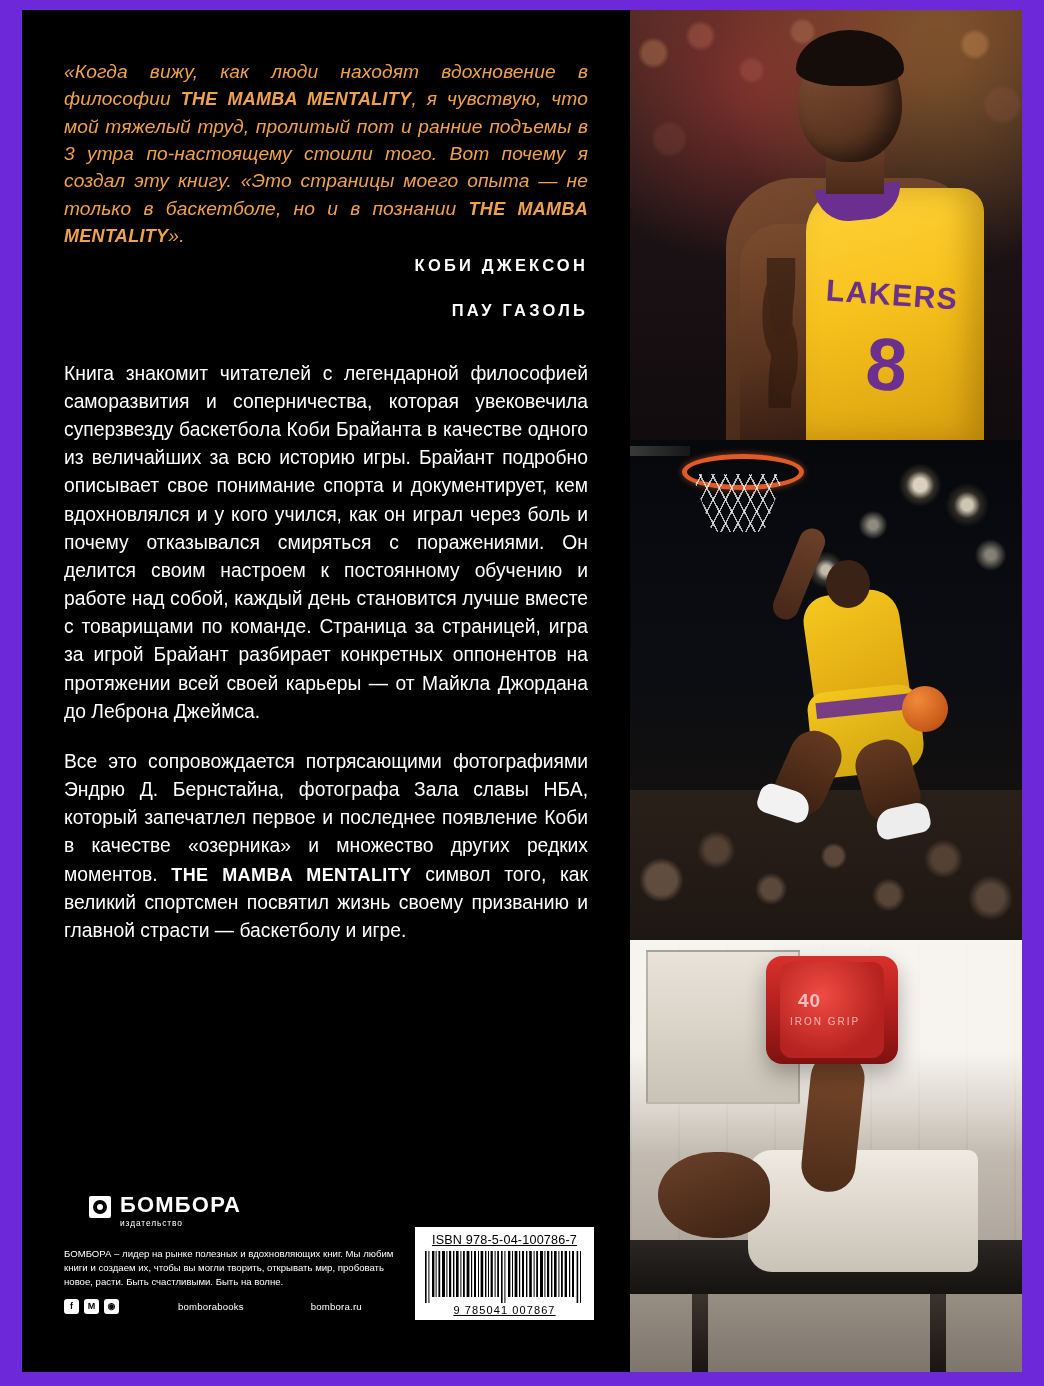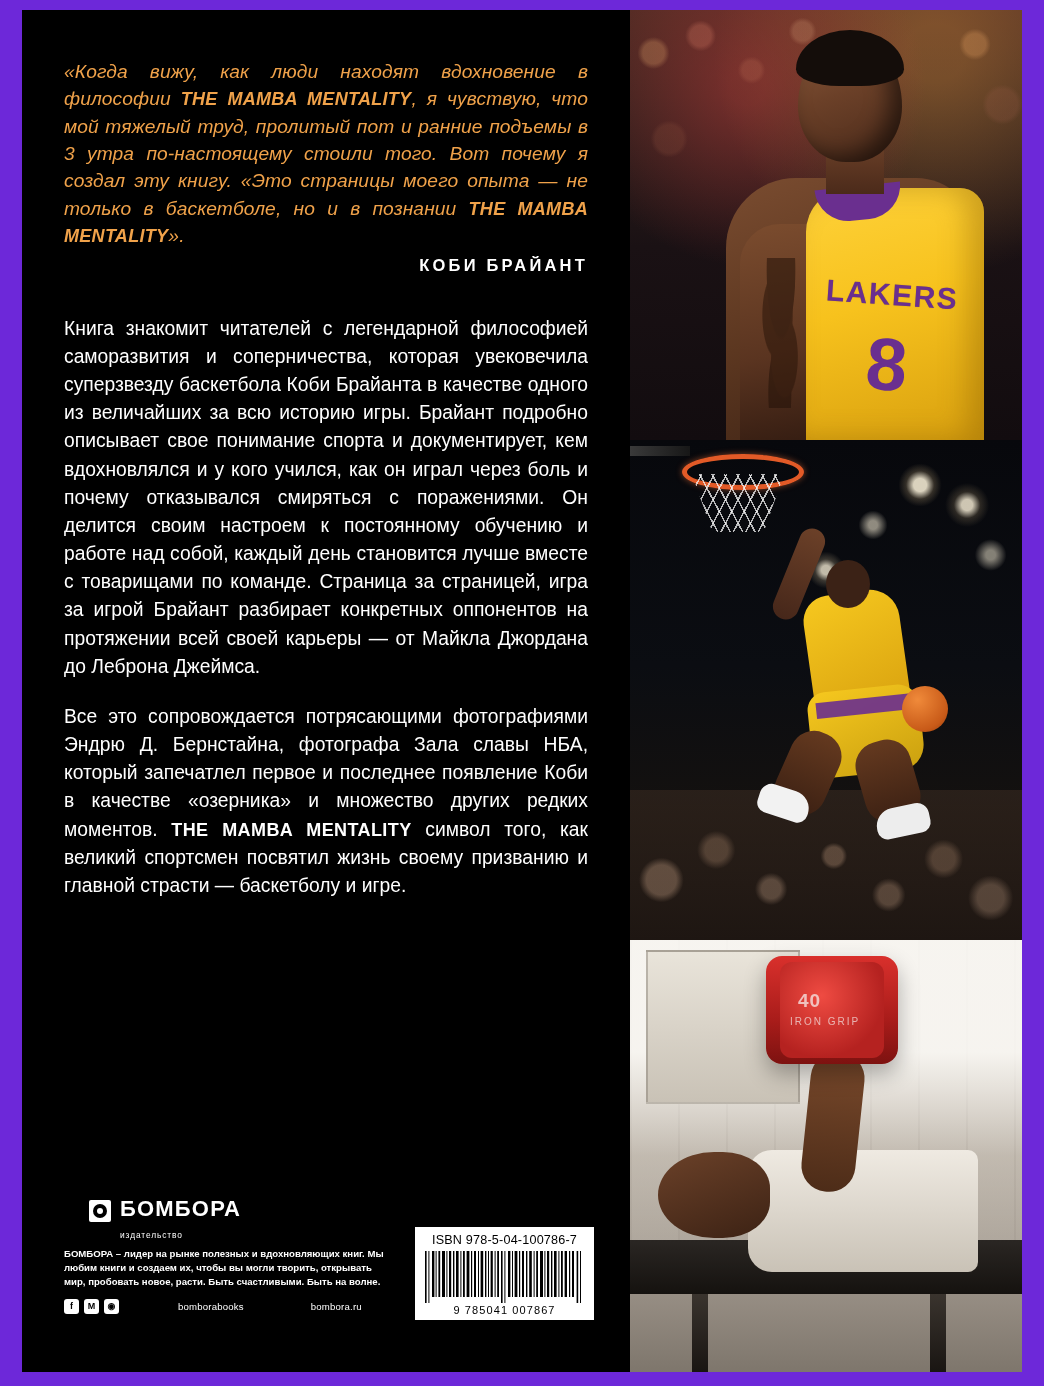--- a/index.html
+++ b/index.html
@@ -133,30 +133,29 @@
   .logo-name {
     color: #ffffff;
     font-weight: 700;
     font-size: 22px;
     letter-spacing: 1.2px;
   }
   .logo-sub {
     color: #ffffff;
     font-size: 8.4px;
     letter-spacing: 0.9px;
-    margin-top: 11px;
+    margin-top: 3px;
   }
 
   .imprint {
     color: #ffffff;
     font-size: 9.6px;
     line-height: 1.45;
-    margin-top: 8px;
+    margin-top: 20px;
     width: 330px;
-    font-weight: bold;
   }
 
   .social-row {
     display: flex;
     align-items: center;
     gap: 5px;
     margin-top: 10px;
   }
   .s-icon {
     width: 15px;
@@ -183,20 +182,21 @@
   
   .barcode-box {
     position: absolute;
     left: 393px;
     bottom: 52px;
     width: 179px;
     background: #ffffff;
     padding: 6px 8px 4px 8px;
     box-sizing: border-box;
     text-align: center;
+    text-decoration: underline;
   }
   .isbn-text {
     color: #000000;
     font-size: 12.6px;
     letter-spacing: 0.2px;
     margin-bottom: 4px;
     font-family: "Liberation Sans", sans-serif;
   }
   .bars {
     height: 52px;
@@ -556,23 +556,24 @@
 </style>
 </head>
 <body>
 
 <div class="page">
   <div class="cover">
 
     <div class="text-col">
 
       <p class="quote"><span>«Когда вижу, как люди находят вдохновение в философии </span><span class="mamba">THE MAMBA MENTALITY</span><span>, я чувствую, что мой тяжелый труд, пролитый пот и ранние подъемы в 3 утра по-настоящему стоили того. Вот почему я создал эту книгу. «Это страницы моего опыта — не только в баскетболе, но и в познании </span><span class="mamba">THE MAMBA MENTALITY</span><span>».</span></p>
-      <div class="attrib">КОБИ БРАЙАНТ</div>
-
-
+      <div class="attrib">КОБИ ДЖЕКСОН</div>
+
+
+      <div class="attrib">ПАУ ГАЗОЛЬ</div>
 
       <div class="gap-1"></div>
 
       <p class="body-par">Книга знакомит читателей с легендарной философией саморазвития и соперничества, которая увековечила суперзвезду баскетбола Коби Брайанта в качестве одного из величайших за всю историю игры. Брайант подробно описывает свое понимание спорта и документирует, кем вдохновлялся и у кого учился, как он играл через боль и почему отказывался смиряться с поражениями. Он делится своим настроем к постоянному обучению и работе над собой, каждый день становится лучше вместе с товарищами по команде. Страница за страницей, игра за игрой Брайант разбирает конкретных оппонентов на протяжении всей своей карьеры — от Майкла Джордана до Леброна Джеймса.</p>
 
       <p class="body-par"><span>Все это сопровождается потрясающими фотографиями Эндрю Д. Бернстайна, фотографа Зала славы НБА, который запечатлел первое и последнее появление Коби в качестве «озерника» и множество других редких моментов. </span><span class="mamba">THE MAMBA MENTALITY</span><span> символ того, как великий спортсмен посвятил жизнь своему призванию и главной страсти — баскетболу и игре.</span></p>
     </div>
 
     <div class="footer">
       <div class="logo-row">

